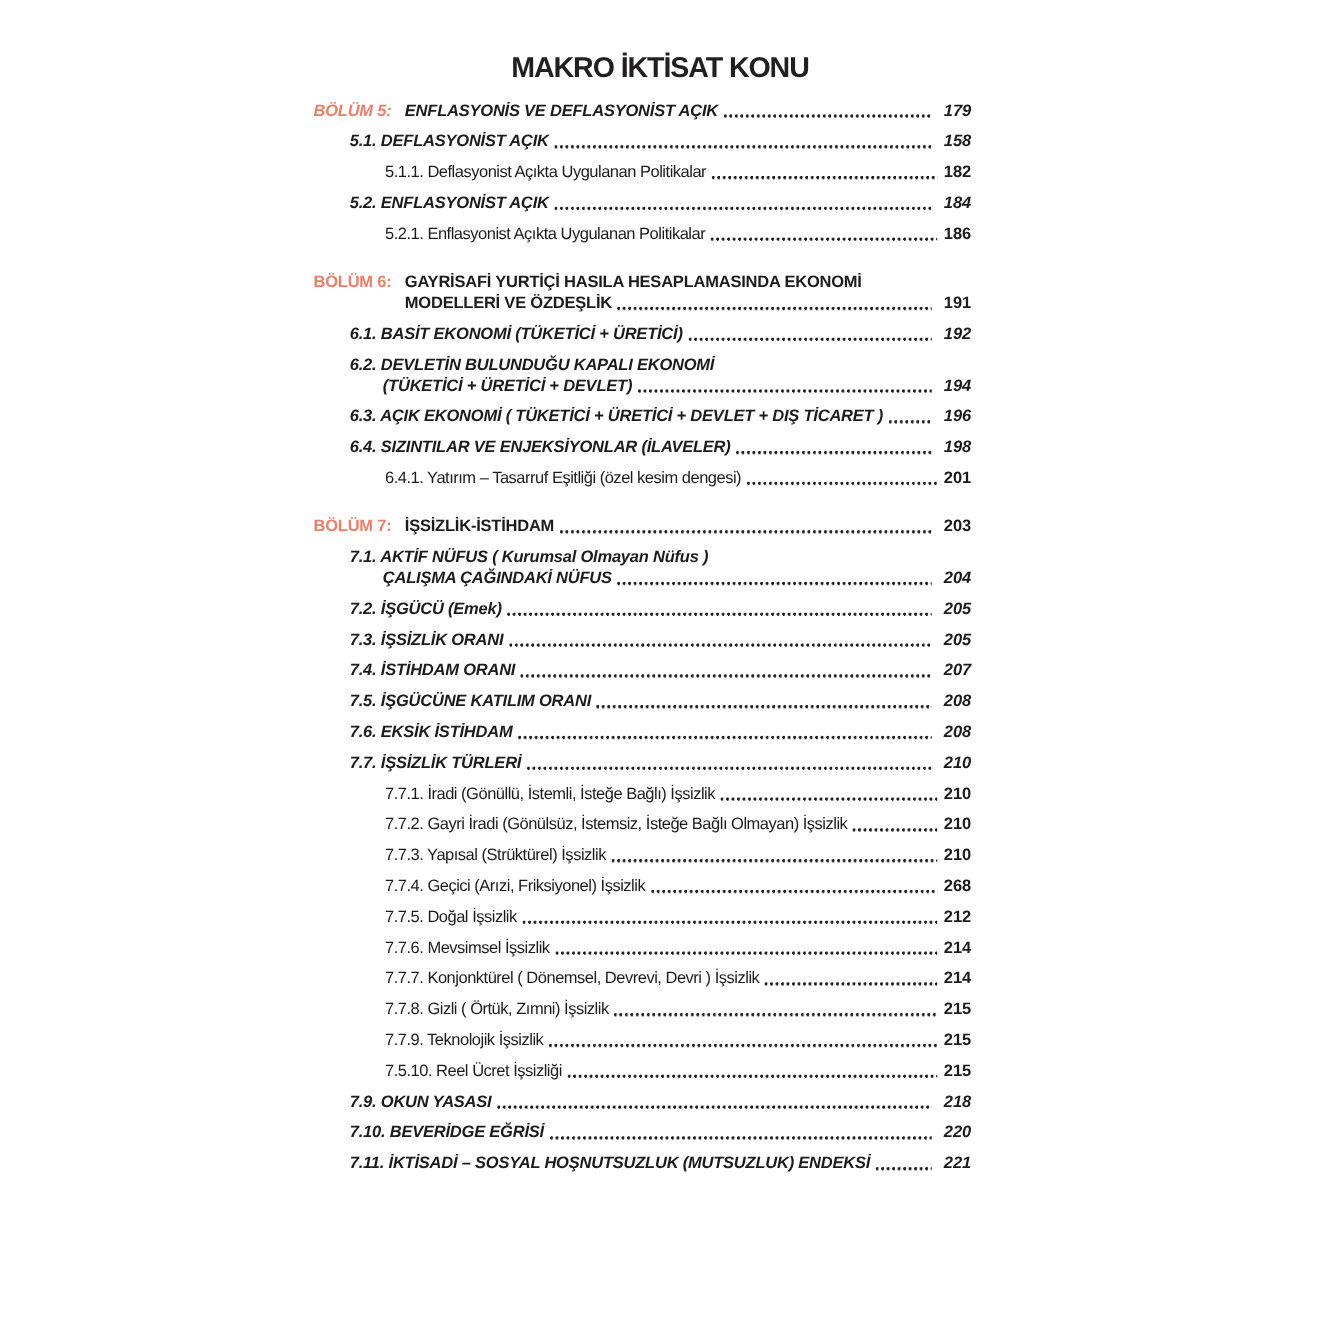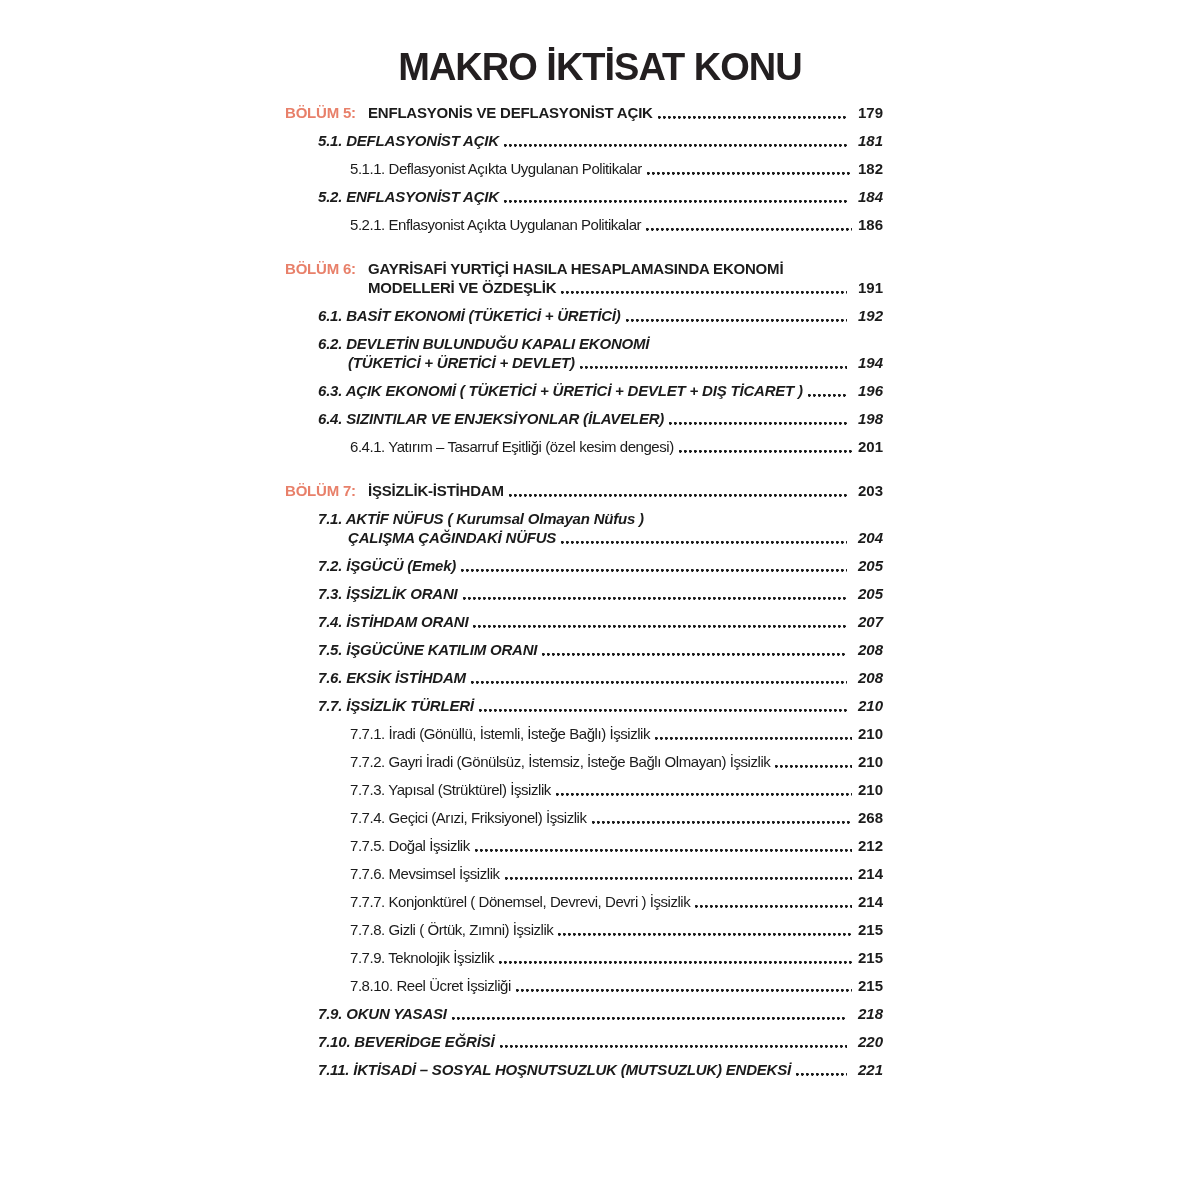--- a/index.html
+++ b/index.html
@@ -15,38 +15,38 @@
     background: var(--paper);
     color: var(--ink);
     font-family: "Liberation Sans", "DejaVu Sans", sans-serif;
     overflow: hidden;
   }
   .page-title {
     margin: 0;
     padding-top: 46px;
     margin-bottom: 14px;
     text-align: center;
-    font-size: 38px;
+    font-size: 26px;
     font-weight: bold;
     letter-spacing: -1px;
     color: #231f20;
   }
   .toc {
     margin-left: 285px;
     width: 598px;
     font-size: 15px;
     color: var(--ink);
   }
   .toc-row {
     display: flex;
     line-height: 19px;
     margin-bottom: 9px;
   }
   .toc > .toc-row.chapter { margin-top: 25px; }
-  .toc > .toc-row.chapter:first-child { margin-top: 12px; }
+  .toc > .toc-row.chapter:first-child { margin-top: 12px; font-style: italic; }
 
   .chap-label {
     flex: none;
     width: 83px;
     color: var(--accent);
     font-weight: bold;
     letter-spacing: -0.2px;
   }
   .entry-body { flex: 1 1 auto; min-width: 0; }
   .entry-line { display: flex; align-items: baseline; }
@@ -98,21 +98,21 @@
       </div>
 
     </div>
   </div>
       <div class="toc-row section">
 
     <div class="entry-body">
       <div class="entry-line line1">
         <span class="entry-text">5.1. DEFLASYONİST AÇIK</span>
         <span class="dots"></span>
-        <span class="page-num">181</span>
+        <span class="page-num">158</span>
       </div>
 
     </div>
   </div>
       <div class="toc-row subsection">
 
     <div class="entry-body">
       <div class="entry-line line1">
         <span class="entry-text">5.1.1. Deflasyonist Açıkta Uygulanan Politikalar</span>
         <span class="dots"></span>
@@ -402,21 +402,21 @@
         <span class="dots"></span>
         <span class="page-num">215</span>
       </div>
 
     </div>
   </div>
       <div class="toc-row subsection">
 
     <div class="entry-body">
       <div class="entry-line line1">
-        <span class="entry-text">7.8.10. Reel Ücret İşsizliği</span>
+        <span class="entry-text">7.5.10. Reel Ücret İşsizliği</span>
         <span class="dots"></span>
         <span class="page-num">215</span>
       </div>
 
     </div>
   </div>
       <div class="toc-row section">
 
     <div class="entry-body">
       <div class="entry-line line1">

